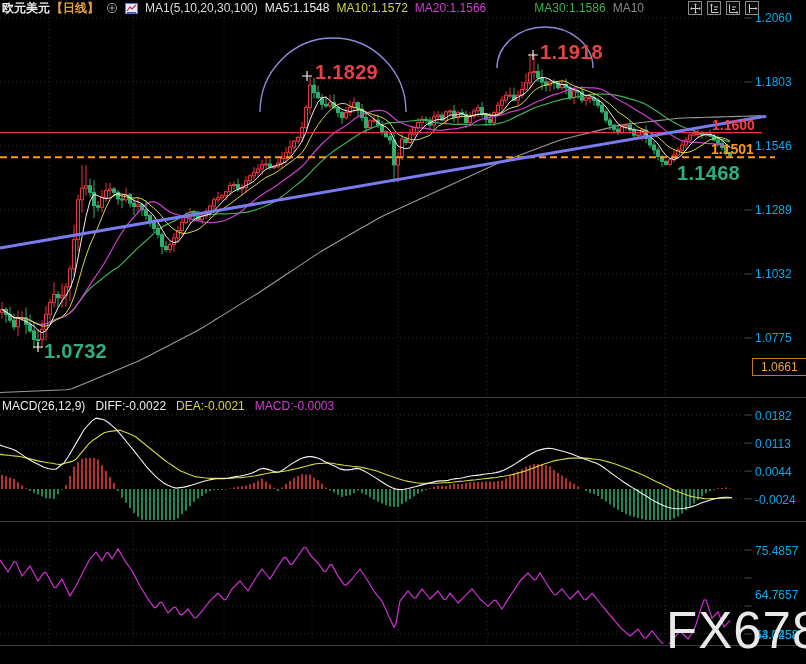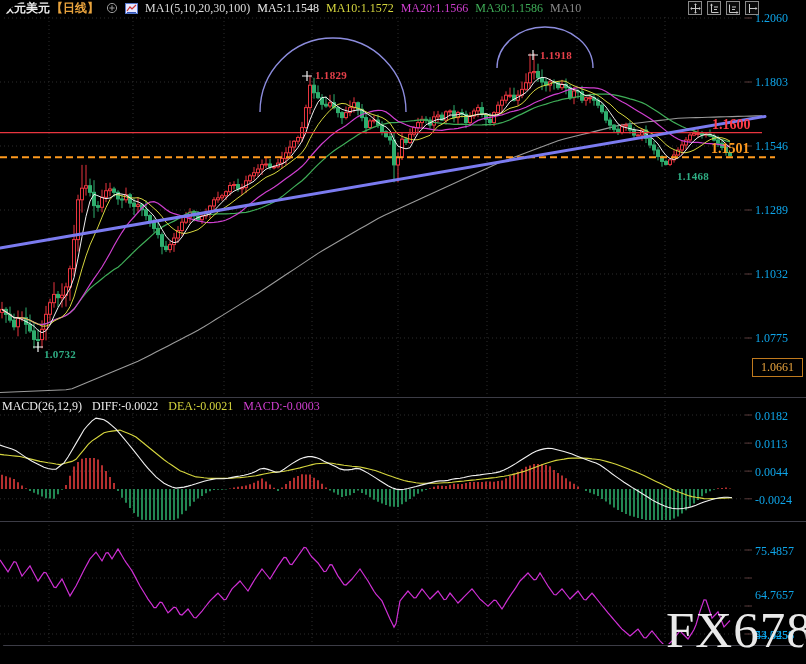--- a/index.html
+++ b/index.html
@@ -1,31 +1,31 @@
 <!DOCTYPE html>
 <html><head>
 <meta charset="utf-8">
 <style>
   html,body{margin:0;padding:0;background:#000;}
   .app{position:relative;width:806px;height:664px;background:#000;overflow:hidden;
-       font-family:Liberation Serif, serif;border-radius:32px;}
+       font-family:Liberation Sans, sans-serif;}
   .hdr{position:absolute;top:0;left:0;width:806px;height:16px;display:flex;align-items:center;
        gap:7px;padding-left:2px;font-size:12px;white-space:nowrap;z-index:5;}
   .sym{color:#ececec;font-weight:700;}
   .period{color:#e8a33d;font-weight:700;}
   .ma1{color:#dcdcdc;}
   .c-white{color:#ececec;} .c-yellow{color:#d6d63e;} .c-magenta{color:#d13fd1;}
-  .c-green{color:#3fae58;} .c-gray{color:#8a8a8a;}
+  .c-green{color:#3fae58;margin-left:41px;} .c-gray{color:#8a8a8a;}
   .toolbar{position:absolute;right:47px;top:1px;display:flex;gap:5px;z-index:6;}
   .tbtn{width:14px;height:14px;border:1px solid #8a8a8a;box-sizing:border-box;display:flex;
         align-items:center;justify-content:center;background:#0a0a0a;}
   .ytick{position:absolute;left:755px;color:#0ea5e9;font-size:12px;z-index:4;}
   .ybox{position:absolute;left:752px;border:1px solid #c07a1e;color:#e8a33d;font-size:12px;
         padding:1px 8px;background:#000;z-index:4;}
-  .ann{position:absolute;font-size:11px;font-weight:700;z-index:4;letter-spacing:.3px;margin-top:8px;}
+  .ann{position:absolute;font-size:20px;font-weight:700;z-index:4;letter-spacing:.3px;}
   .ann-red{color:#e8404a;} .ann-green{color:#2fae84;}
   .lvl{position:absolute;font-size:14px;font-weight:700;z-index:4;}
   .lvl-red{color:#ff3b47;} .lvl-orange{color:#ff9a1e;}
   .panelhdr{position:absolute;left:2px;font-size:12px;white-space:nowrap;z-index:4;display:flex;gap:10px;}
   .taxis{position:absolute;left:0;top:646px;width:806px;height:18px;z-index:4;}
   .tlabel{position:absolute;top:2px;color:#d8d8d8;font-size:12px;font-weight:700;}
   .datebox{position:absolute;top:0px;border:1px solid #b87818;color:#e8a33d;background:#000;
            font-size:12px;font-weight:700;padding:1px 5px;white-space:nowrap;z-index:5;}
   .watermark{position:absolute;left:666px;top:601px;font-size:51px;color:#e9e9e9;z-index:6;
              letter-spacing:1px;font-weight:400;}

